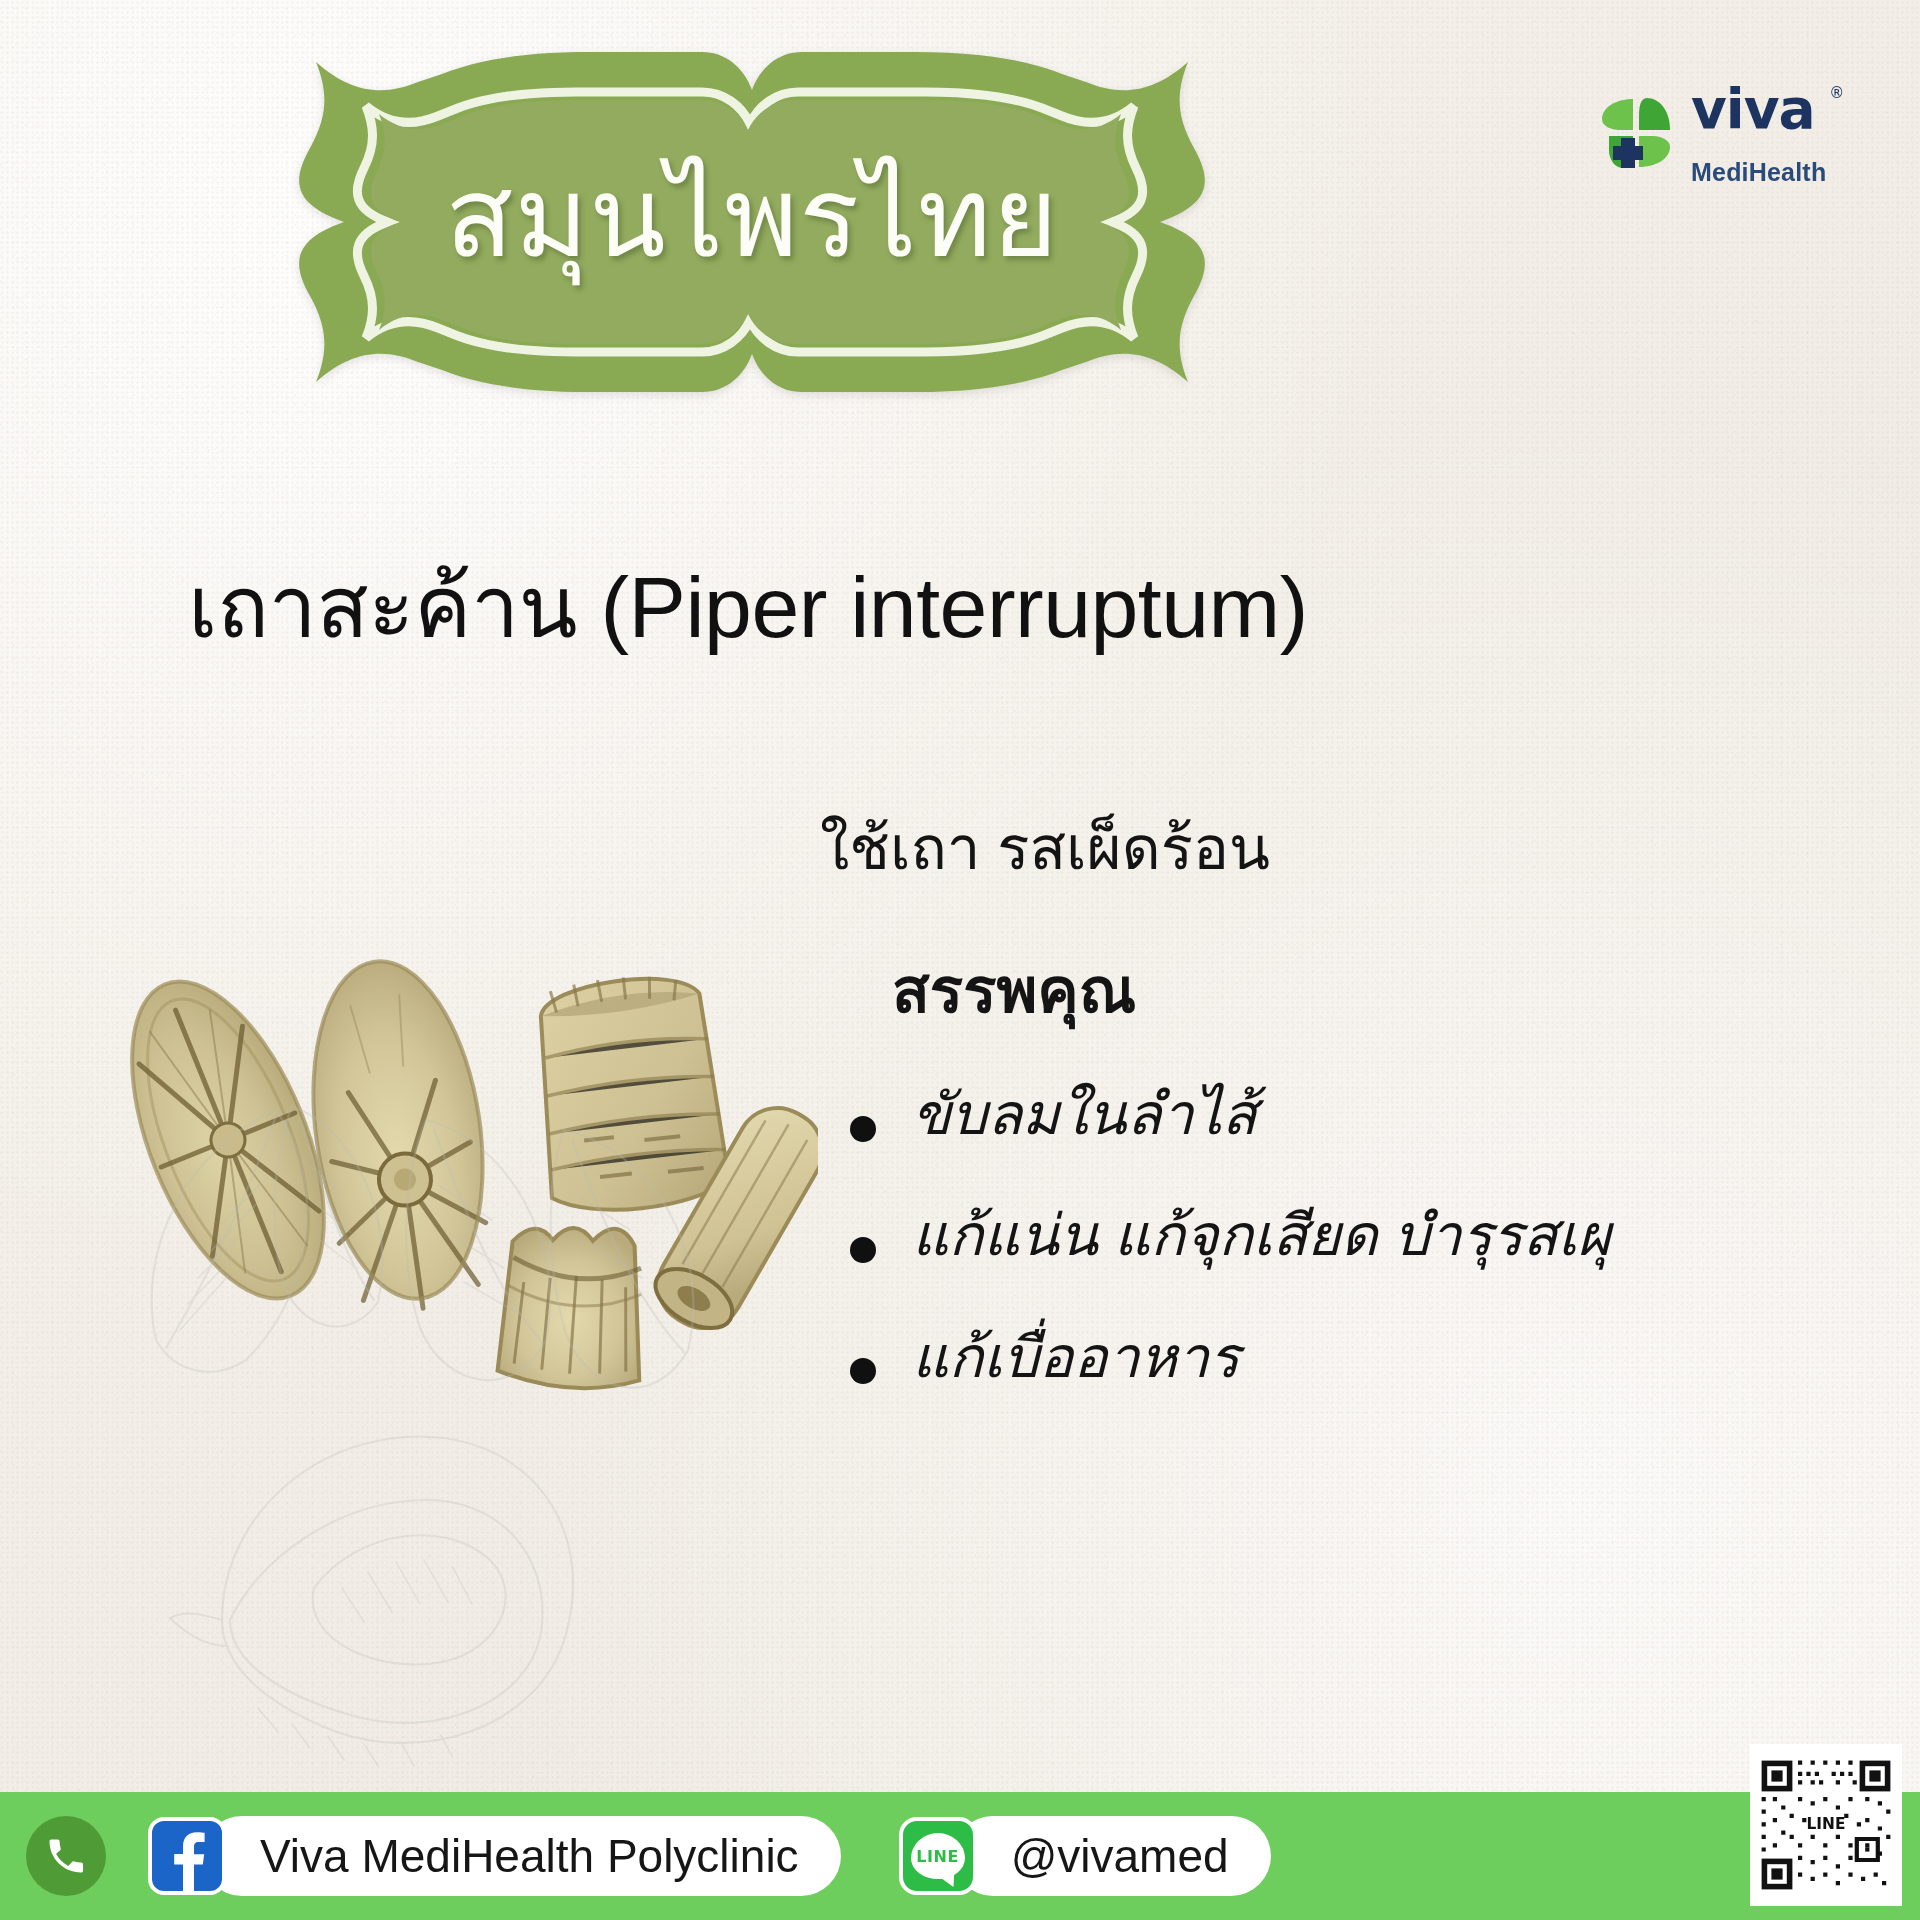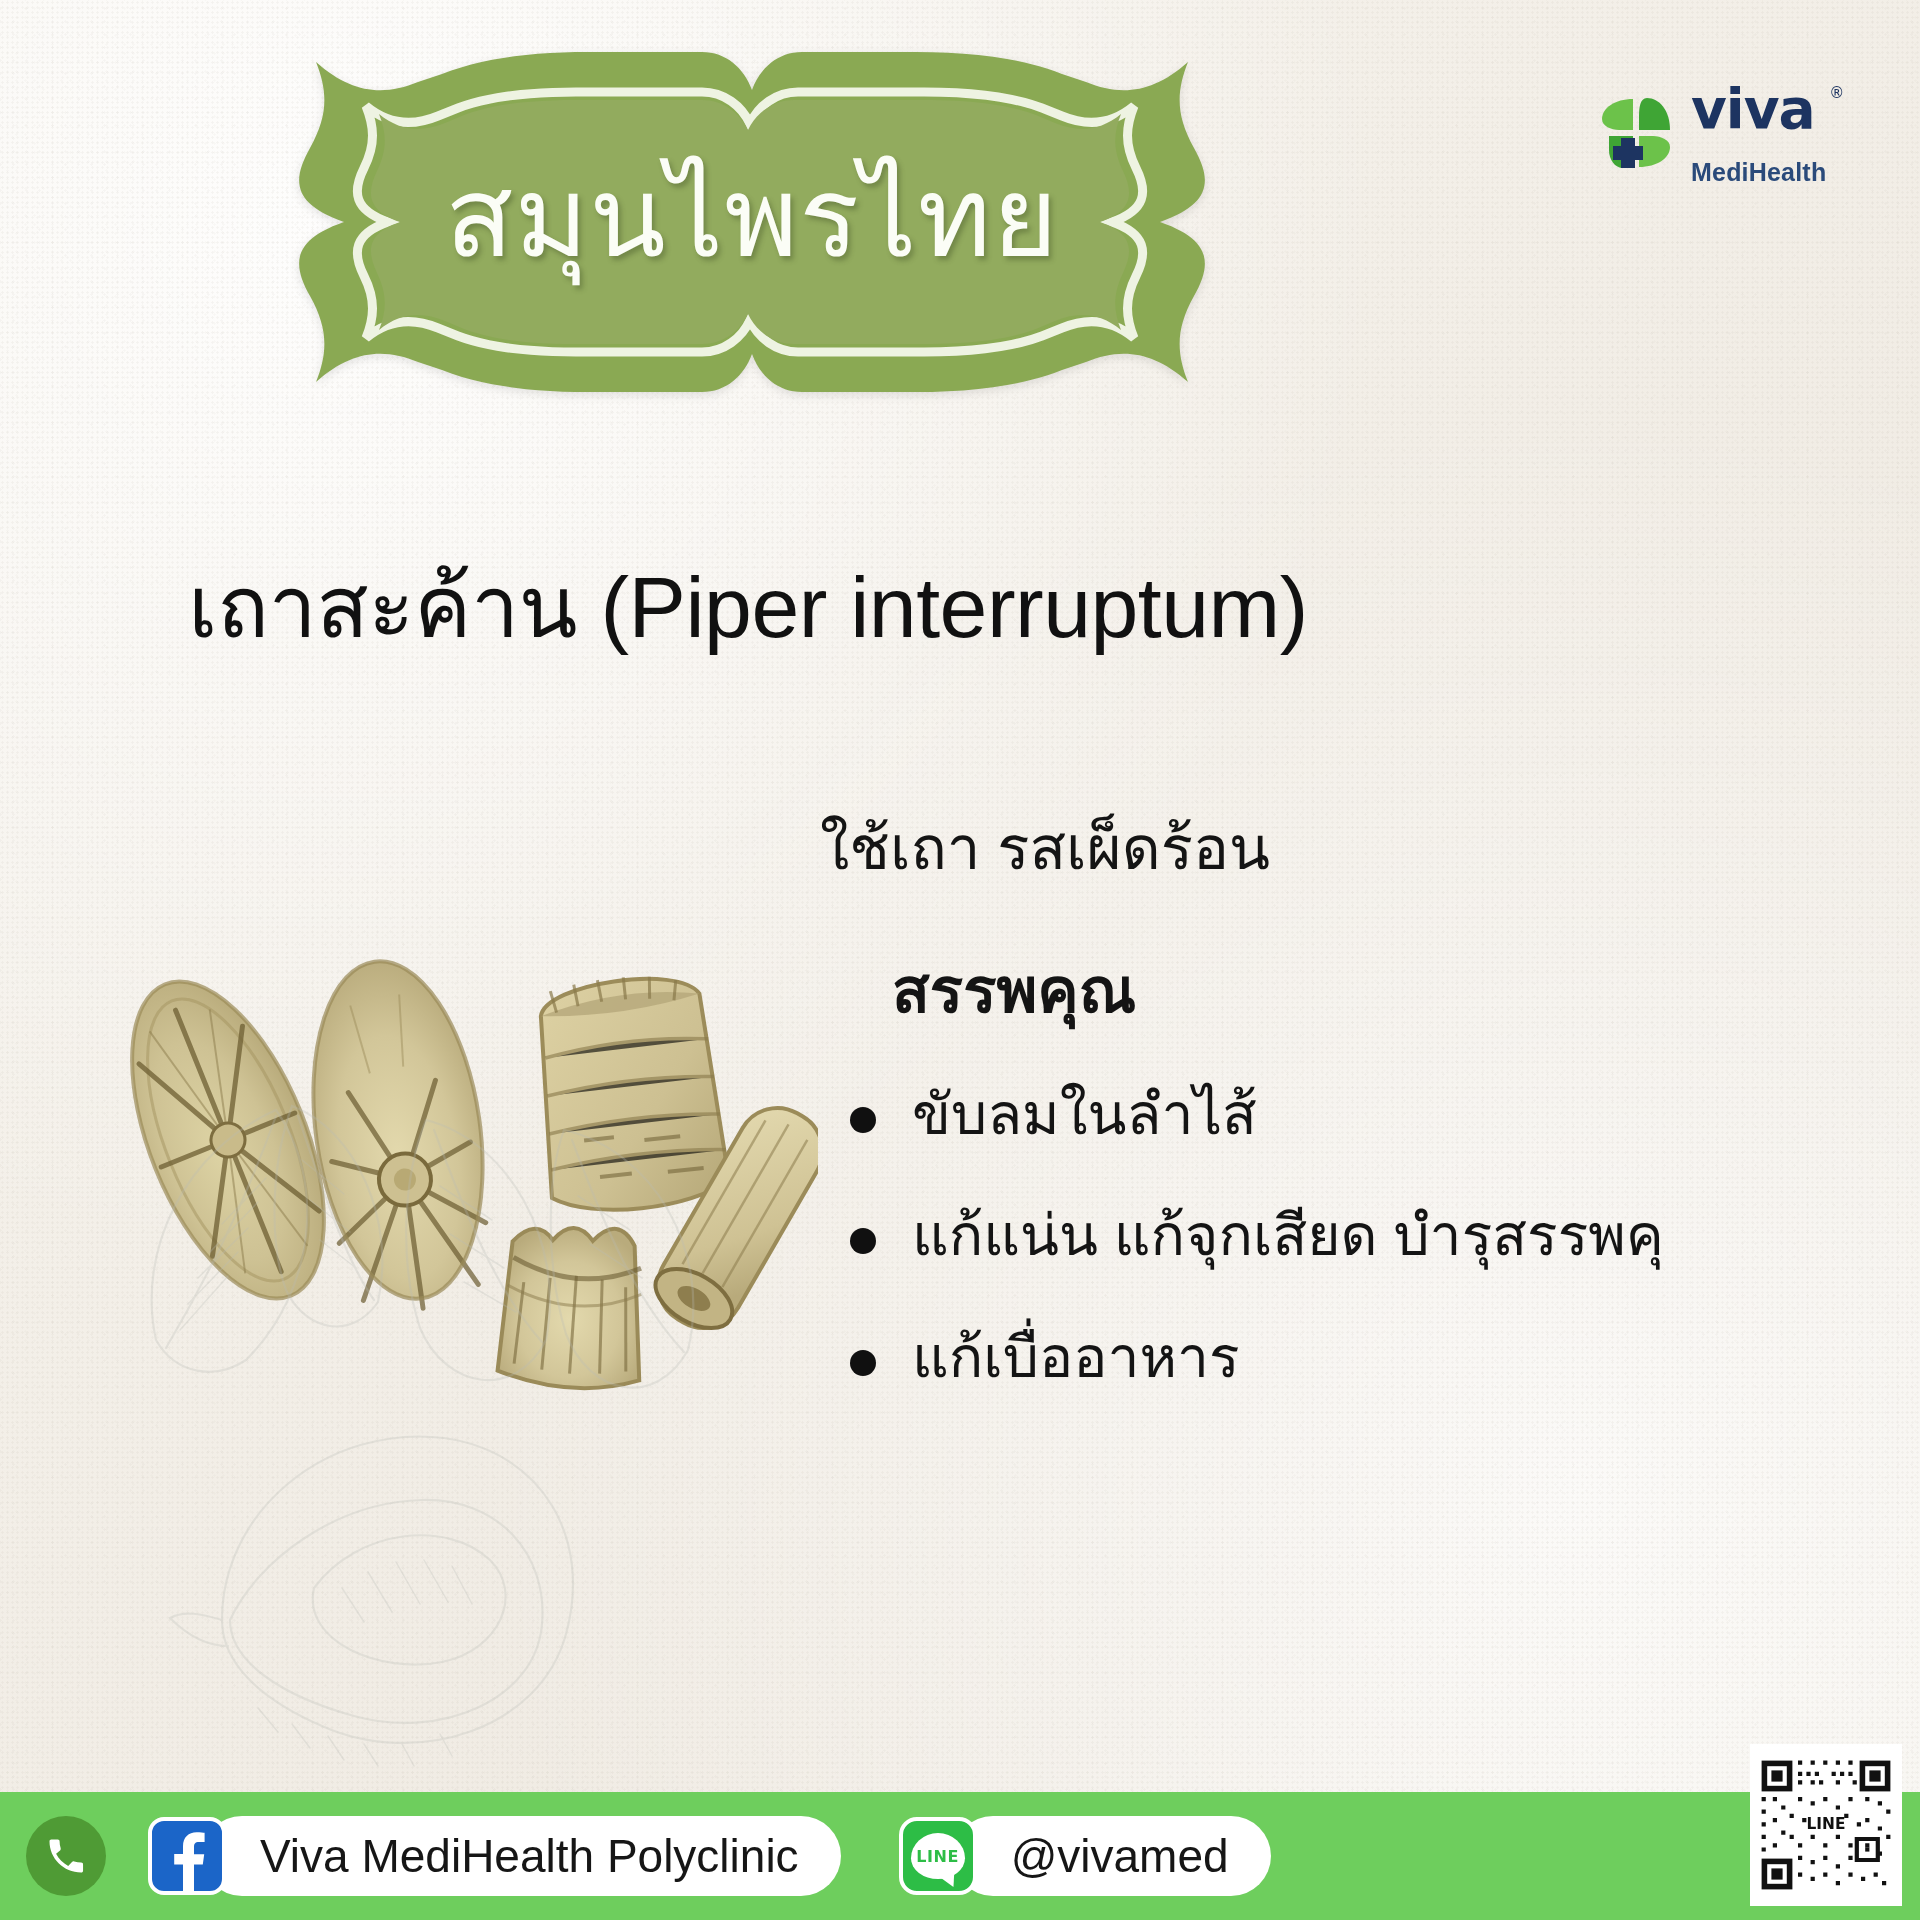--- a/index.html
+++ b/index.html
@@ -55,21 +55,21 @@
     position:absolute;left:188px;top:538px;width:1560px;
     font-size:86px;color:#111;letter-spacing:-0.5px;white-space:nowrap;
     font-family:"Liberation Sans","DejaVu Sans",sans-serif;
   }
 
   
   .info{position:absolute;left:812px;top:800px;width:1060px;color:#141414;}
   .info-usage{font-size:60px;margin:0 0 46px 0;padding-left:8px;}
   .info-heading{font-size:62px;font-weight:700;margin:0 0 40px 0;padding-left:80px;}
   .benefit-list{list-style:none;margin:0;padding:0;}
-  .benefit-item{display:flex;align-items:flex-start;margin-bottom:50px;}
+  .benefit-item{display:flex;align-items:center;margin-bottom:50px;font-style:italic;}
   .bullet{
     flex:none;width:26px;height:26px;border-radius:50%;background:#101010;
     margin:28px 36px 0 38px;
   }
   .benefit-text{font-size:57px;line-height:1.25;color:#141414;}
 
   
   .herb-photo{position:absolute;left:78px;top:890px;width:740px;height:540px;}
   .herb-photo svg{display:block;width:100%;height:100%;}
 
@@ -438,21 +438,21 @@
   <div class="info">
     <p class="info-usage">ใช้เถา รสเผ็ดร้อน</p>
     <p class="info-heading">สรรพคุณ</p>
     <ul class="benefit-list">
       <li class="benefit-item">
         <span class="bullet"></span>
         <span class="benefit-text">ขับลมในลำไส้</span>
       </li>
       <li class="benefit-item">
         <span class="bullet"></span>
-        <span class="benefit-text">แก้แน่น แก้จุกเสียด บำรุสรรพคุ</span>
+        <span class="benefit-text">แก้แน่น แก้จุกเสียด บำรุรสเผุ</span>
       </li>
       <li class="benefit-item">
         <span class="bullet"></span>
         <span class="benefit-text">แก้เบื่ออาหาร</span>
       </li>
     </ul>
   </div>
 
   <div class="footer">
 

